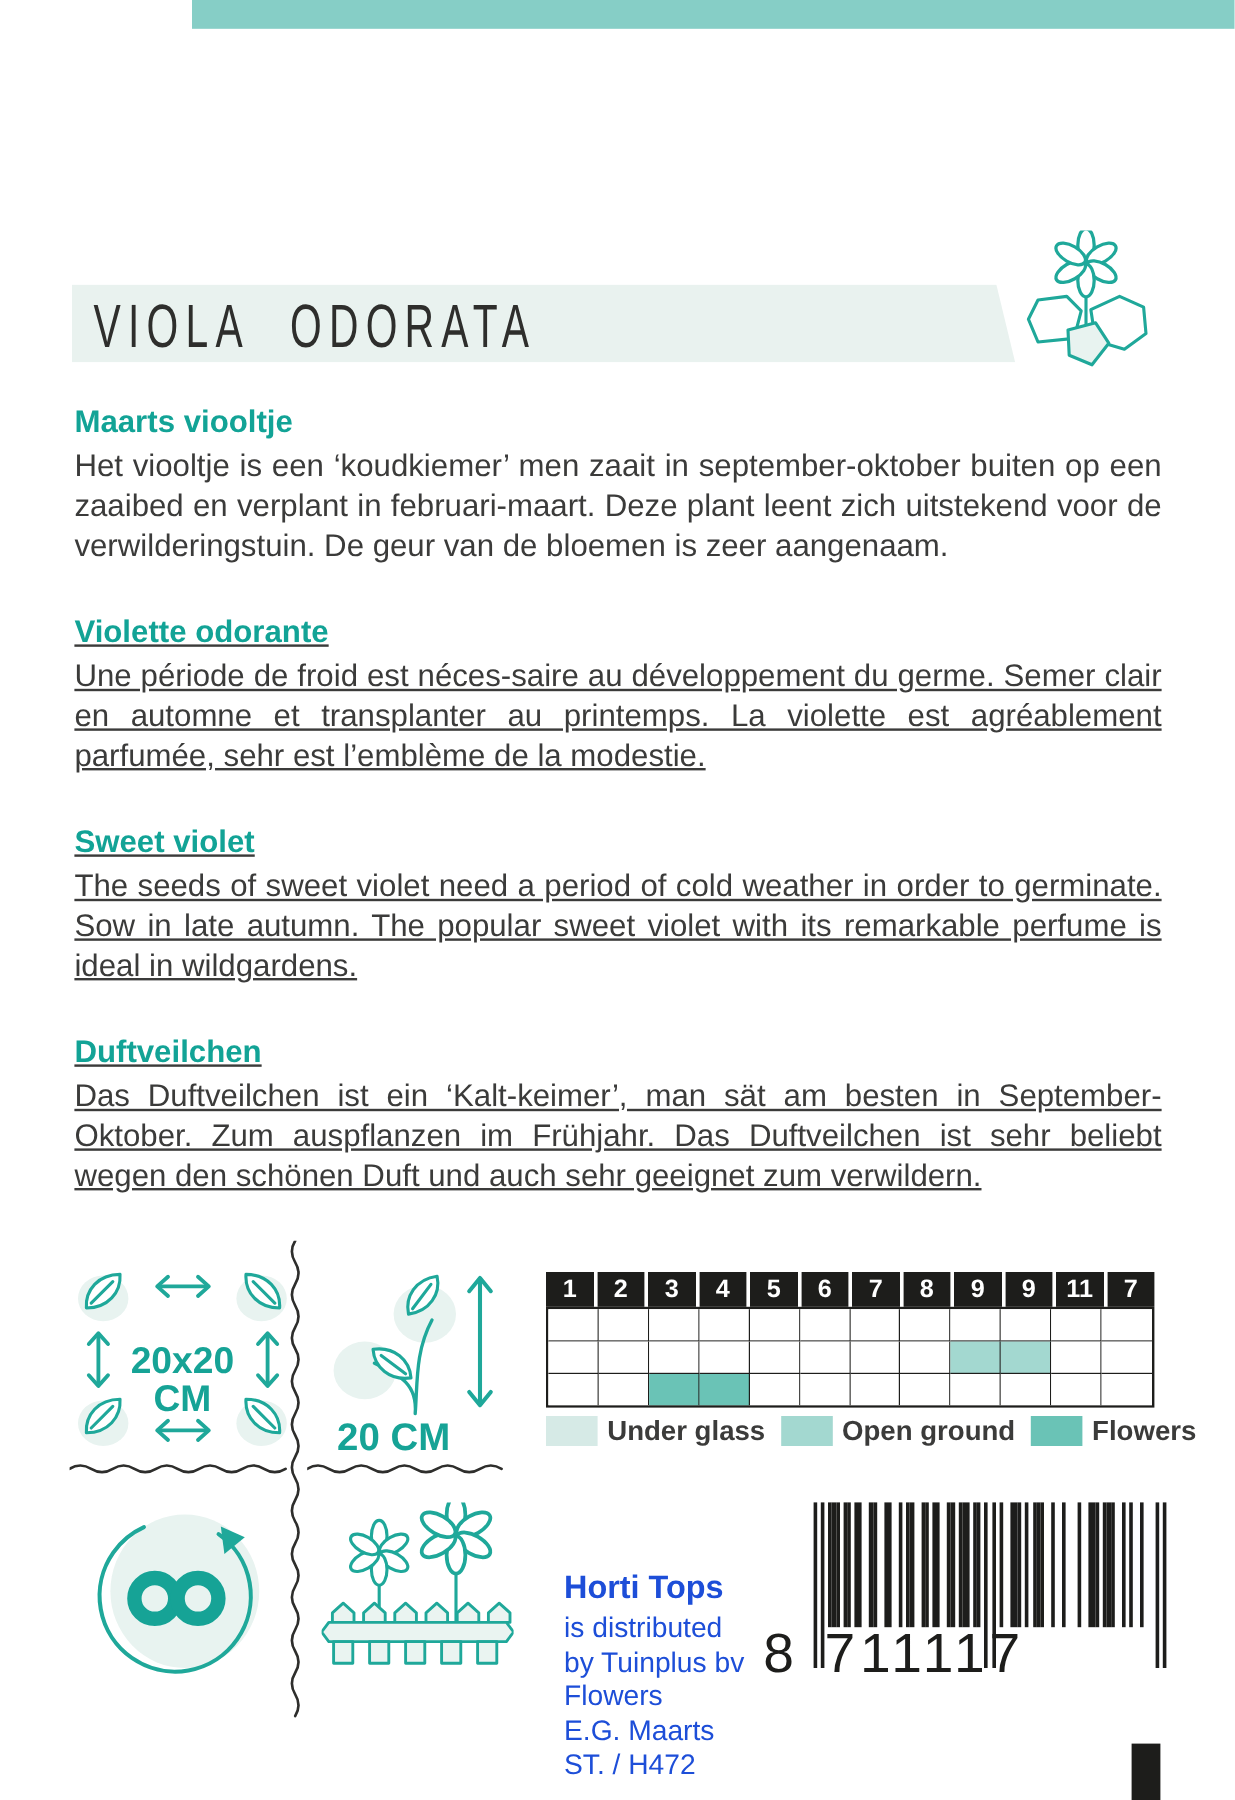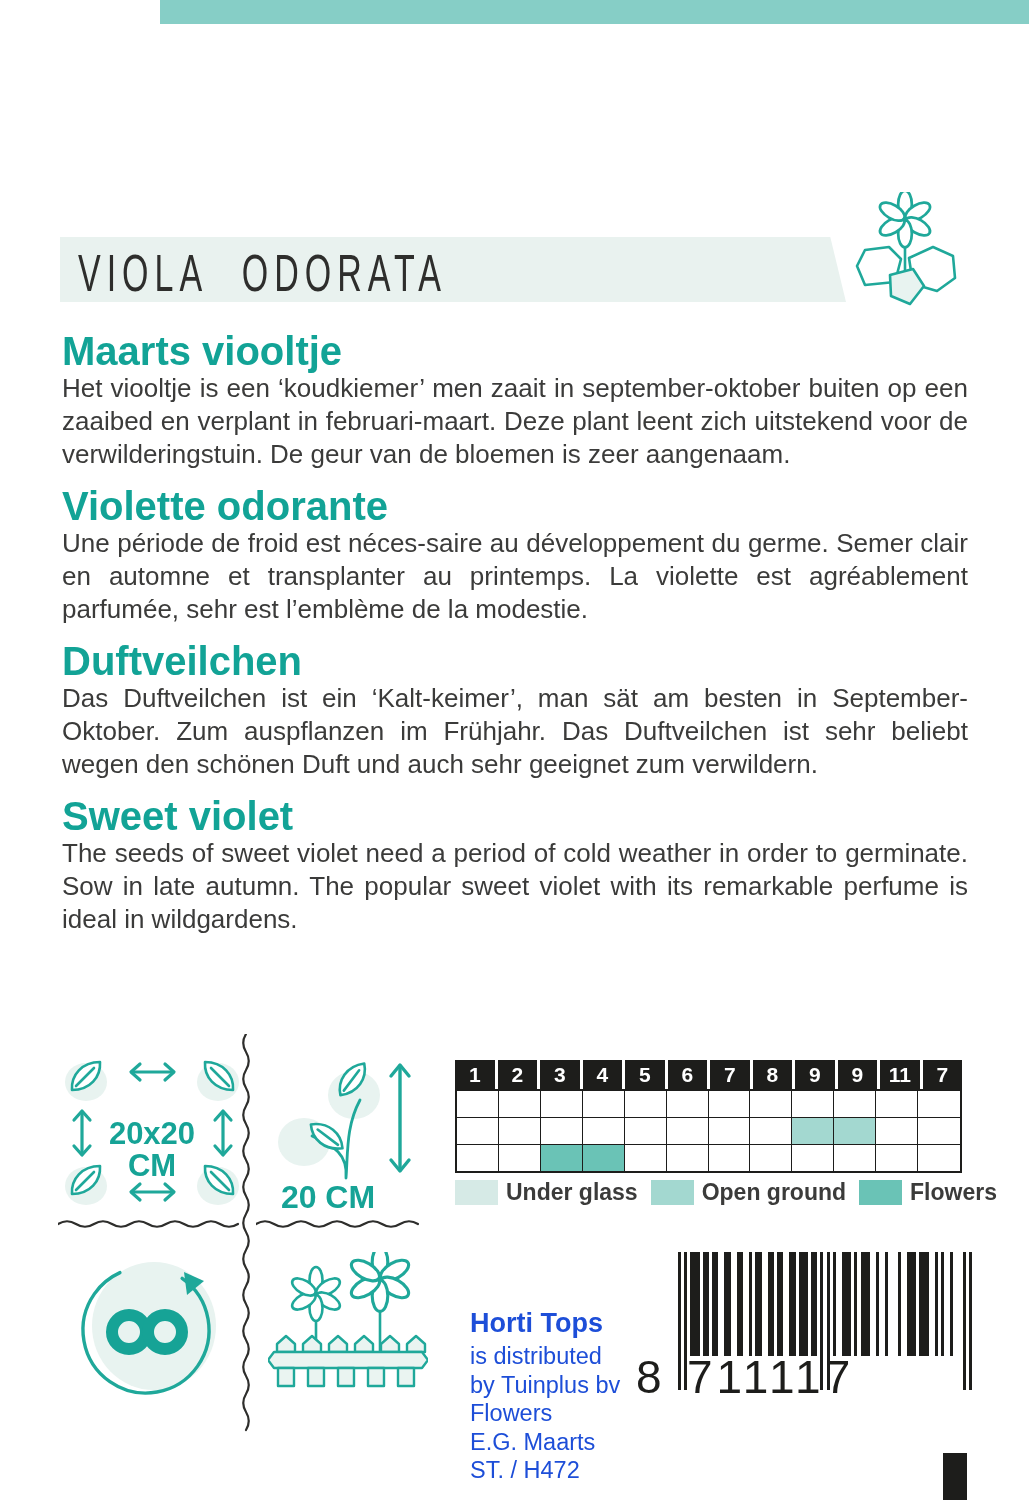--- a/index.html
+++ b/index.html
@@ -10,22 +10,22 @@
 
   .title-band{position:absolute;left:60px;top:237px;width:786px;height:65px;background:#e9f2ef;
               clip-path:polygon(0 0,98% 0,100% 100%,0 100%);}
   .title{position:absolute;left:78px;top:244px;font-size:34px;font-weight:400;color:#2e2e2c;
          letter-spacing:6px;word-spacing:20px;transform:scaleY(1.5);transform-origin:left top;
          white-space:nowrap;}
 
   .flower-rocks{position:absolute;left:843px;top:192px;}
 
   .text-block{position:absolute;left:62px;top:334px;width:906px;}
-  .section + .section{margin-top:18px;}
-  .section h2{margin:0 0 4px 0;font-size:40px;line-height:34px;font-weight:bold;color:#12a396;}
+  .section + .section{margin-top:38px;text-decoration:underline;}
+  .section h2{margin:0 0 4px 0;font-size:26px;line-height:34px;font-weight:bold;color:#12a396;}
   .section p{margin:0;font-size:26px;line-height:33px;color:#3b3b3a;text-align:justify;}
 
   .icon-svg{position:absolute;}
   .teal-txt{font-family:"Liberation Sans",sans-serif;font-weight:bold;fill:#16a396;}
 
   
   .cal{position:absolute;left:455px;top:1060px;width:507px;}
   .cal-head{display:grid;grid-template-columns:repeat(12,1fr);gap:3px;background:#fff;}
   .cal-h-cell{background:#1d1d1b;color:#fff;height:29px;display:flex;align-items:center;justify-content:center;
               font-size:21px;font-weight:bold;}
@@ -90,26 +90,26 @@
   <div class="text-block">
     <div class="section">
       <h2>Maarts viooltje</h2>
       <p>Het viooltje is een ‘koudkiemer’ men zaait in september-oktober buiten op een zaaibed en verplant in februari-maart. Deze plant leent zich uitstekend voor de verwilderingstuin. De geur van de bloemen is zeer aangenaam.</p>
     </div>
     <div class="section">
       <h2>Violette odorante</h2>
       <p>Une période de froid est néces-saire au développement du germe. Semer clair en automne et transplanter au printemps. La violette est agréablement parfumée, sehr est l’emblème de la modestie.</p>
     </div>
     <div class="section">
+      <h2>Sweet violet</h2>
+      <p>The seeds of sweet violet need a period of cold weather in order to germinate. Sow in late autumn. The popular sweet violet with its remarkable perfume is ideal in wildgardens.</p>
+    </div>
+    <div class="section">
       <h2>Duftveilchen</h2>
       <p>Das Duftveilchen ist ein ‘Kalt-keimer’, man sät am besten in September-Oktober. Zum auspflanzen im Frühjahr. Das Duftveilchen ist sehr beliebt wegen den schönen Duft und auch sehr geeignet zum verwildern.</p>
-    </div>
-    <div class="section">
-      <h2>Sweet violet</h2>
-      <p>The seeds of sweet violet need a period of cold weather in order to germinate. Sow in late autumn. The popular sweet violet with its remarkable perfume is ideal in wildgardens.</p>
     </div>
   </div>
 
   <svg class="icon-svg" style="left:60px;top:1048px" width="185" height="168" viewBox="0 0 185 168">
     <ellipse cx="26" cy="34" rx="21" ry="19" fill="#e8f3f0"></ellipse>
     <ellipse cx="158" cy="34" rx="21" ry="19" fill="#e8f3f0"></ellipse>
     <ellipse cx="26" cy="138" rx="21" ry="19" fill="#e8f3f0"></ellipse>
     <ellipse cx="158" cy="138" rx="21" ry="19" fill="#e8f3f0"></ellipse>
     <use href="#leaf" transform="translate(8,10)"></use>
     <use href="#leaf" transform="translate(177,10) scale(-1,1)"></use>

